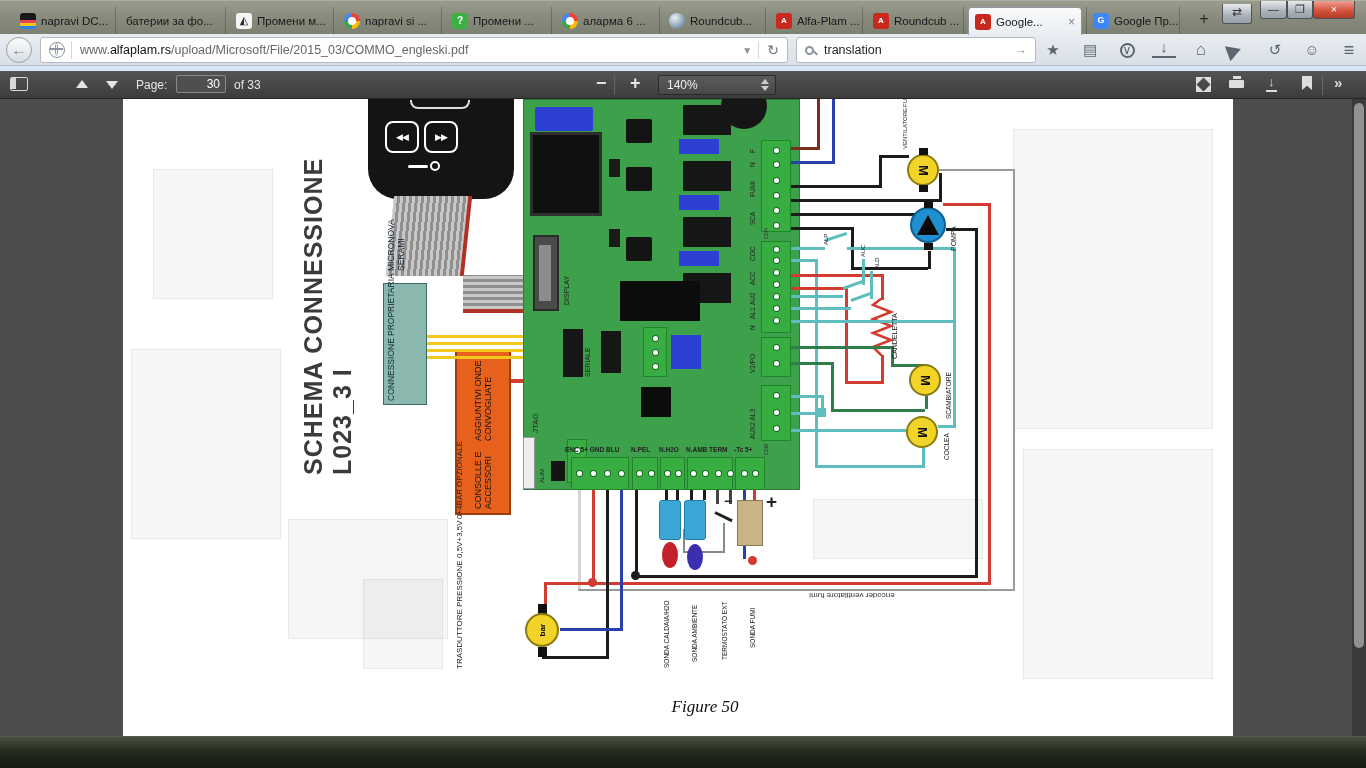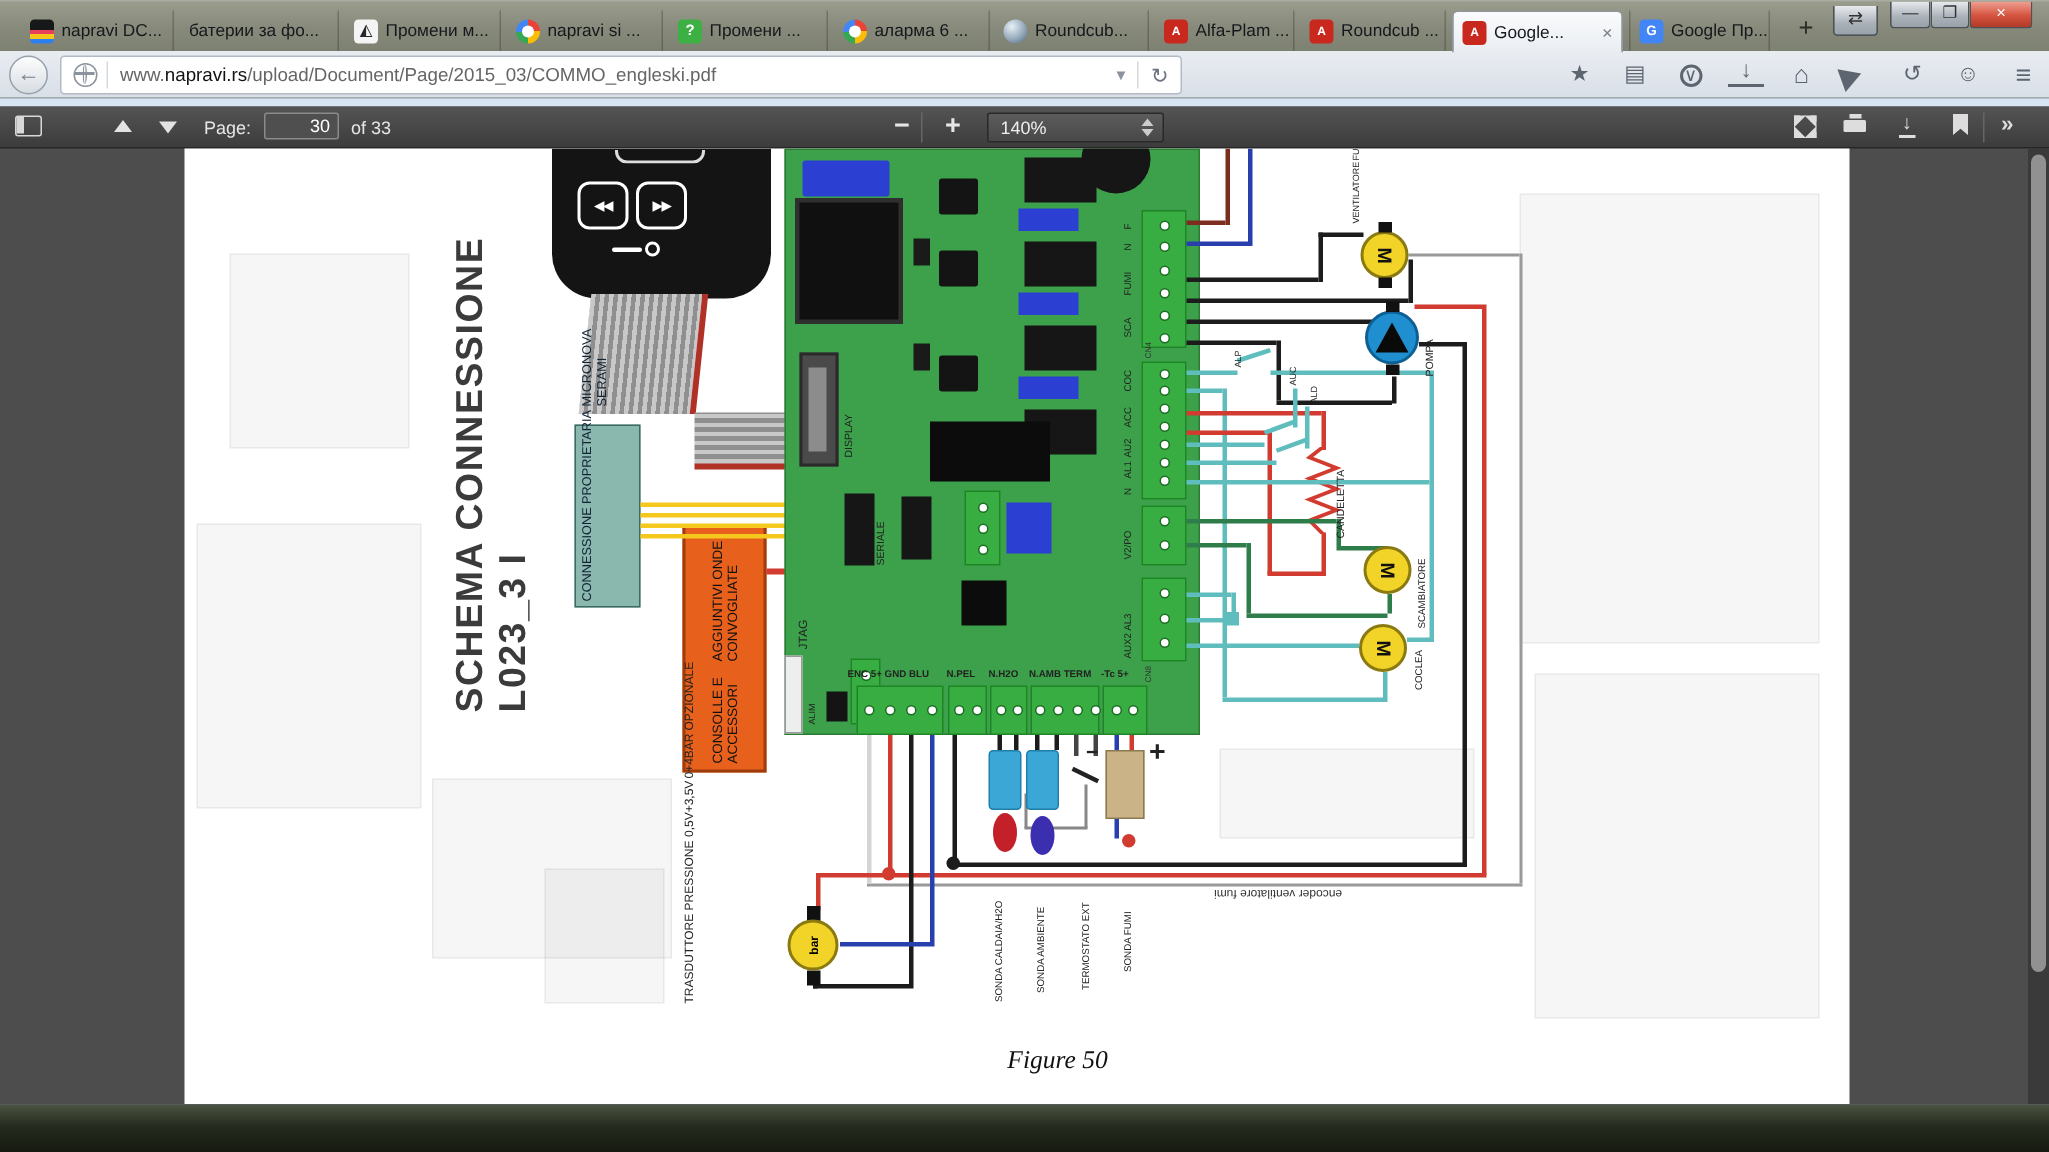--- a/index.html
+++ b/index.html
@@ -132,25 +132,31 @@
   <div class="abs navbar">
     <div class="abs" style="left:6px;top:3px;width:26px;height:26px;border-radius:50%;border:1px solid #98a0aa;
          background:linear-gradient(#fdfdfd,#d7dce2);text-align:center;line-height:24px;color:#78818c;font-size:15px">←</div>
     <div class="abs field" style="left:40px;top:3px;width:748px">
       <span style="width:16px;height:16px;border:1.5px solid #8a939e;border-radius:50%;margin:0 6px 0 8px;position:relative">
         <i style="position:absolute;left:0;top:5px;width:13px;height:1.5px;background:#8a939e"></i>
         <i style="position:absolute;left:5px;top:0;width:3px;height:13px;border-left:1.5px solid #8a939e;border-right:1.5px solid #8a939e;border-radius:50%"></i>
       </span>
       <span style="border-left:1px solid #d4d9df;height:18px;margin-right:8px"></span>
       <span style="color:#666">www.</span>
-        <span style="color:#111">napravi.rs</span>
-        <span style="color:#666">/upload/Document/Page/2015_03/COMMO_engleski.pdf</span>
+        <span style="color:#111">alfaplam.rs</span>
+        <span style="color:#666">/upload/Microsoft/File/2015_03/COMMO_engleski.pdf</span>
       <span style="margin-left:auto;color:#8a939e;font-size:10px;padding:0 6px">▼</span>
       <span style="border-left:1px solid #d4d9df;height:18px"></span>
       <span style="color:#6b7280;font-size:14px;padding:0 8px">↻</span>
+    </div>
+    <div class="abs field" style="left:796px;top:3px;width:240px">
+      <span style="width:9px;height:9px;border:2px solid #8a939e;border-radius:50%;margin:0 2px 0 8px"></span>
+      <span style="width:5px;height:2px;background:#8a939e;transform:rotate(45deg);margin:6px 6px 0 -3px"></span>
+      <span style="color:#222">translation</span>
+      <span style="margin-left:auto;color:#8a939e;padding-right:8px">→</span>
     </div>
     <div class="abs" style="left:1041px;top:4px;display:flex;gap:13px">
       <span class="navico">★</span>
       <span class="navico">▤</span>
       <span class="navico" style="font-size:12px"><span style="display:inline-block;width:15px;height:15px;border:2px solid #5d6670;border-radius:50%;line-height:10px">∨</span></span>
       <span class="navico" style="border-bottom:2px solid #5d6670;height:20px;line-height:18px">↓</span>
       <span class="navico" style="font-size:17px">⌂</span>
       <span class="navico"><span style="display:inline-block;width:0;height:0;border:8px solid transparent;border-left:14px solid #5d6670;transform:rotate(-20deg);margin-top:4px"></span></span>
       <span class="navico">↺</span>
       <span class="navico">☺</span>

